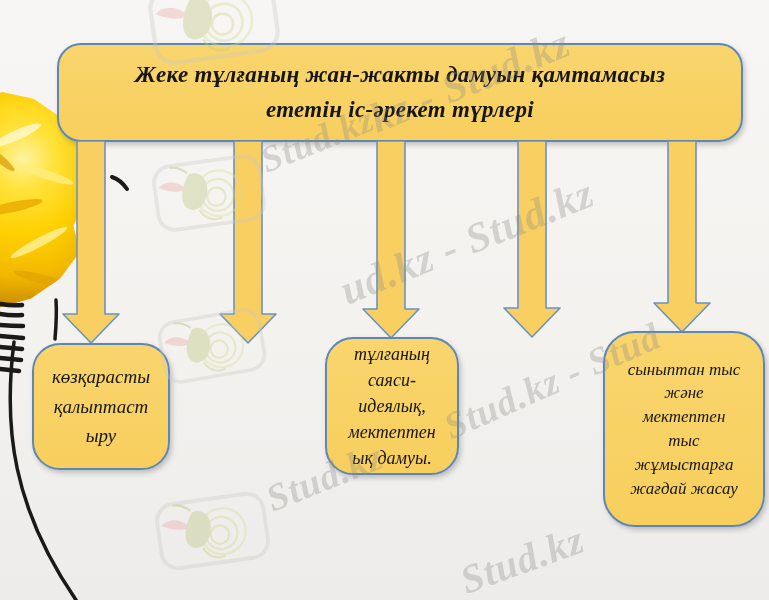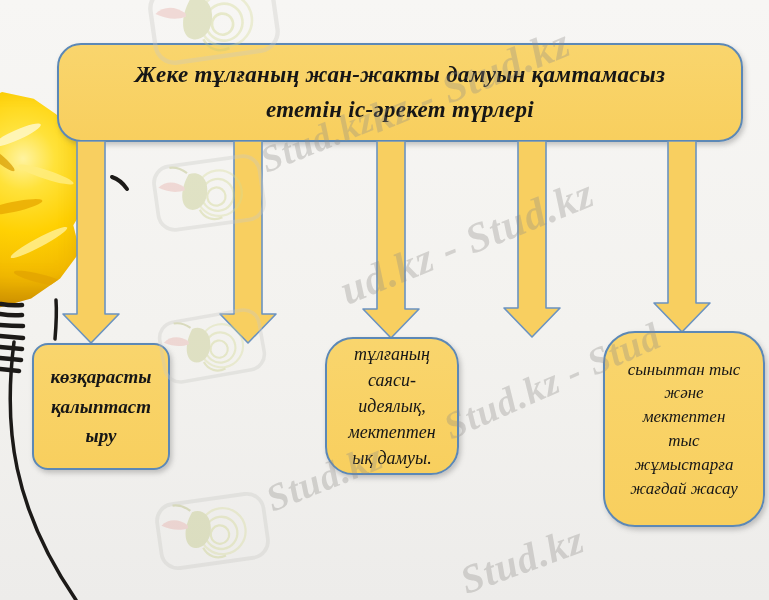--- a/index.html
+++ b/index.html
@@ -35,21 +35,21 @@
     background:linear-gradient(180deg,#f9d56d 0%,#f8cf5e 100%);
     border:2px solid #5c88b6;
     box-shadow:2px 3px 5px rgba(100,100,100,.35);
     display:flex;align-items:center;justify-content:center;text-align:center;
     font-style:italic;color:#161616;white-space:pre-line;
   }
   .title-box{
     left:57px;top:43px;width:686px;height:99px;border-radius:24px;
     font-weight:bold;font-size:23px;line-height:1.5;letter-spacing:.3px;
   }
-  .b1{left:32px;top:343px;width:138px;height:127px;border-radius:16px;font-size:19px;line-height:1.55;font-weight:bold;}
+  .b1{left:32px;top:343px;width:138px;height:127px;border-radius:28px;font-size:19px;line-height:1.55;}
   .b2{left:189px;top:343px;width:117px;height:125px;border-radius:26px;font-size:18px;line-height:1.55;}
   .b3{left:325px;top:337px;width:134px;height:138px;border-radius:28px;font-size:18px;line-height:1.45;}
   .b4{left:473px;top:337px;width:117px;height:134px;border-radius:26px;font-size:18px;line-height:1.55;}
   .b5{left:603px;top:331px;width:162px;height:196px;border-radius:32px;font-size:17px;line-height:1.4;}
 
   .arrow{position:absolute;z-index:2;}
   .arrow polygon{fill:#f8cf60;stroke:#6b93c0;stroke-width:1.6;stroke-linejoin:round;}
 
   
   .wm-layer{position:absolute;inset:0;z-index:3;pointer-events:none;}

